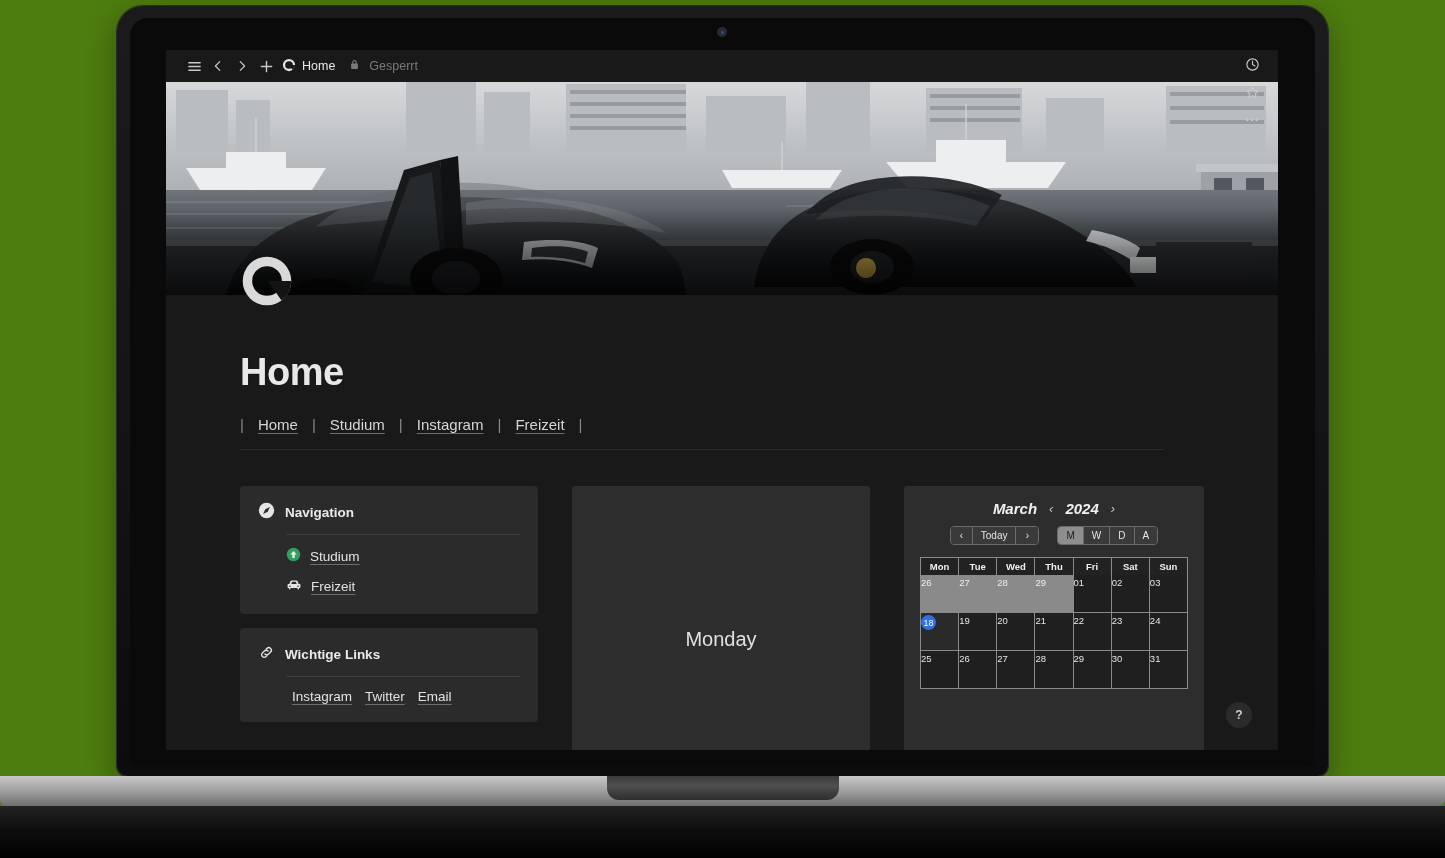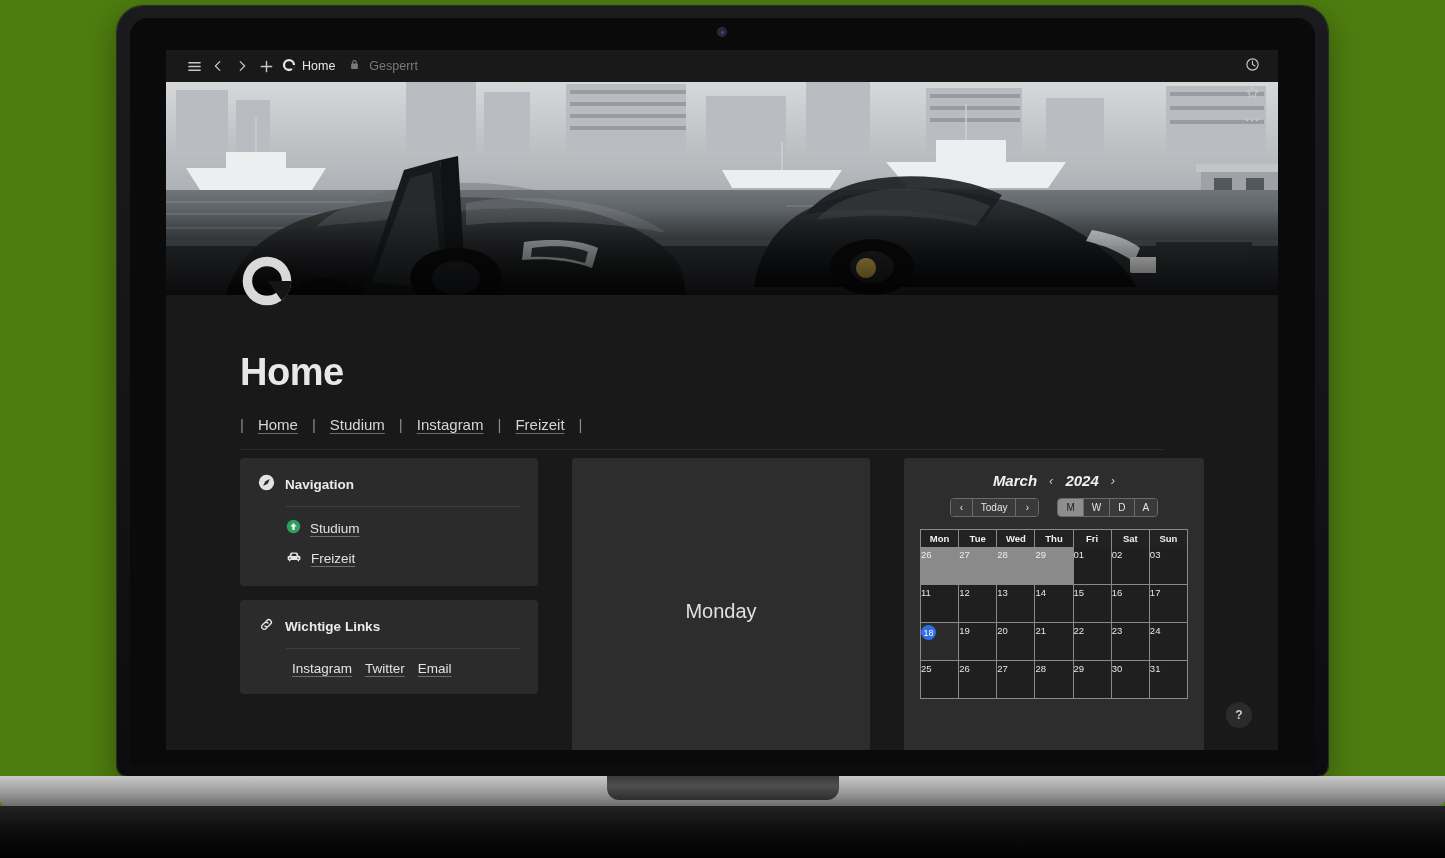--- a/index.html
+++ b/index.html
@@ -122,21 +122,21 @@
     display: flex; align-items: center; gap: 14px;
     font-size: 15px; color: #d6d6d6;
     padding-bottom: 16px;
     border-bottom: 1px solid #2c2c2c;
     margin-right: 40px;
   }
   .navrow .sep { color: #8a8a8a; }
   .navrow a { color: #d6d6d6; text-decoration: underline; text-decoration-color: #6d6d6d; text-underline-offset: 3px; }
 
   
-  .cols { display: flex; gap: 34px; margin-top: 8px; }
+  .cols { display: flex; gap: 34px; margin-top: 36px; }
   .col-left { width: 298px; flex: none; }
   .col-mid { width: 298px; flex: none; }
   .col-right { flex: 1; }
 
   .card {
     background: #2b2b2b;
     border-radius: 4px;
     padding: 16px 18px 18px 18px;
   }
   .card + .card { margin-top: 14px; }
@@ -529,29 +529,20 @@
                   <div class="cal-row week">
                     <div class="cal-cell other">26</div>
                     <div class="cal-cell other">27</div>
                     <div class="cal-cell other">28</div>
                     <div class="cal-cell other">29</div>
                     <div class="cal-cell">01</div>
                     <div class="cal-cell">02</div>
                     <div class="cal-cell">03</div>
                   </div>
                   <div class="cal-row week">
-                    <div class="cal-cell">11</div>
-                    <div class="cal-cell">12</div>
-                    <div class="cal-cell">13</div>
-                    <div class="cal-cell">14</div>
-                    <div class="cal-cell">15</div>
-                    <div class="cal-cell">16</div>
-                    <div class="cal-cell">17</div>
-                  </div>
-                  <div class="cal-row week">
                     <div class="cal-cell today-cell"><span class="badge">18</span></div>
                     <div class="cal-cell">19</div>
                     <div class="cal-cell">20</div>
                     <div class="cal-cell">21</div>
                     <div class="cal-cell">22</div>
                     <div class="cal-cell">23</div>
                     <div class="cal-cell">24</div>
                   </div>
                   <div class="cal-row week">
                     <div class="cal-cell">25</div>

